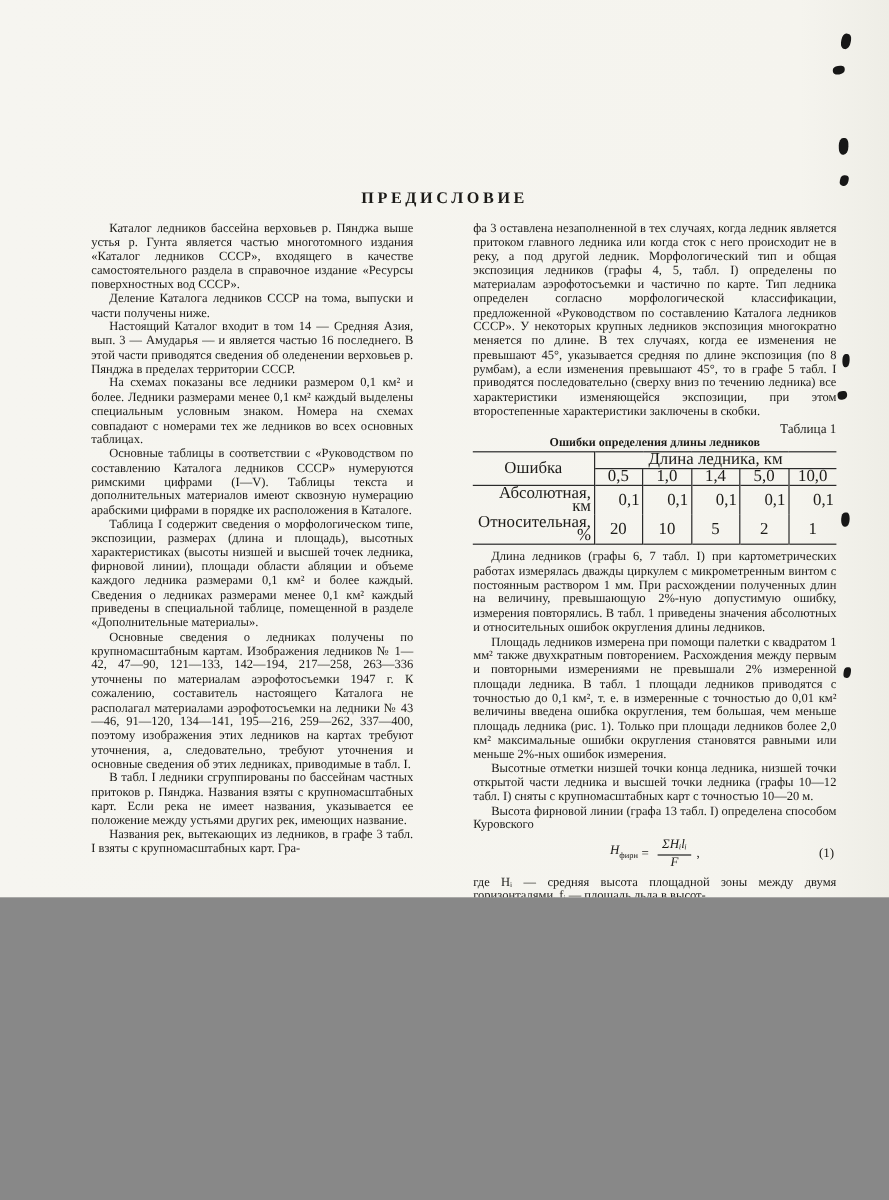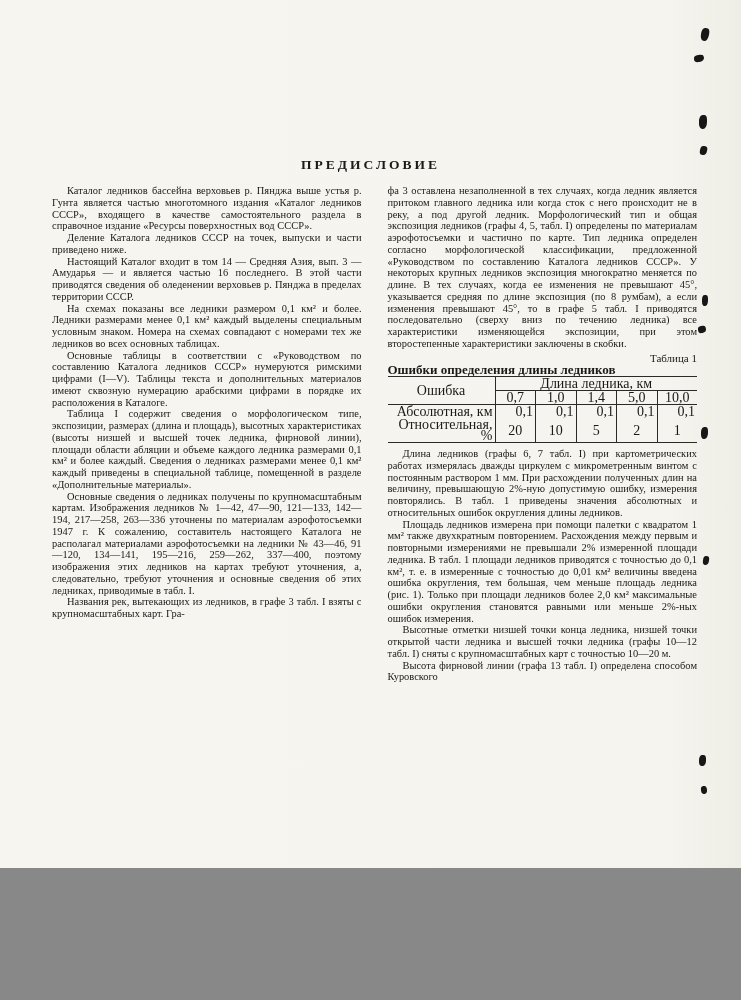--- a/index.html
+++ b/index.html
@@ -1,42 +1,42 @@
 <!DOCTYPE html>
 <html><head>
 <meta charset="utf-8">
 <style>
   html,body { margin:0; padding:0; background:#888; }
   .page {
     position:relative;
-    width:741px; height:868px;
+    width:741px; height:748px;
     margin:0 auto;
     background:linear-gradient(90deg,#f6f5f0 0%, #f5f4ee 90%, #eeede6 100%);
     color:#1b1a17;
     font-family:"Liberation Serif","DejaVu Serif",serif;
     overflow:hidden;
     box-sizing:border-box;
   }
   .title {
     position:absolute; top:157px; left:0; width:100%;
     text-align:center; font-weight:bold; font-size:13.5px;
     letter-spacing:3px;
   }
   .columns {
     position:absolute; top:185px; left:52px; right:44px;
     display:flex; gap:26px;
   }
-  .col { flex:1; font-size:10.45px; line-height:11.75px; text-align:justify; }
+  .col { flex:1; font-size:10.45px; line-height:11.75px; text-align:justify;margin-left:24px; }
   .col p { margin:0; text-indent:15px; }
   .col p.noindent { text-indent:0; }
 
   
   .tbl-block { margin:3px 0 5px; }
   .tbl-label { text-align:right; font-size:11px; margin:2px 2px 2px 0; text-indent:0 !important; }
-  .tbl-title { text-align:left; font-weight:bold; font-size:13px; margin:0 0 3px; text-indent:0 !important; }
+  .tbl-title { text-align:center; font-weight:bold; font-size:10px; margin:0 0 3px; text-indent:0 !important; }
   table.err {
     width:100%; border-collapse:collapse;
     border-top:1px solid #2a2a2a; border-bottom:1px solid #2a2a2a;
     font-size:14px; line-height:11px;
   }
   table.err td { padding:1px 2px; text-align:center; vertical-align:middle; }
   td.err-corner { text-align:left; border-right:1px solid #2a2a2a; padding-left:4px; }
   td.err-span { border-bottom:1px solid #2a2a2a; }
   tr.lenrow td + td { border-left:1px solid #2a2a2a; }
   tr.datarow td.val { border-left:1px solid #2a2a2a; }
@@ -83,26 +83,27 @@
 <body>
 
 <div class="page">
 
   <div class="title">ПРЕДИСЛОВИЕ</div>
 
   <div class="columns">
 
     <div class="col">
       <p>Каталог ледников бассейна верховьев р. Пянджа выше устья р. Гунта является частью многотомного издания «Каталог ледников СССР», входящего в качестве самостоятельного раздела в справочное издание «Ресурсы поверхностных вод СССР».</p>
-      <p>Деление Каталога ледников СССР на точек, выпуски и части приведено ниже.</p>
+      <p>Деление Каталога ледников СССР на тома, выпуски и части получены ниже.</p>
       <p>Настоящий Каталог входит в том 14 — Средняя Азия, вып. 3 — Амударья — и является частью 16 последнего. В этой части приводятся сведения об оледенении верховьев р. Пянджа в пределах территории СССР.</p>
       <p>На схемах показаны все ледники размером 0,1 км² и более. Ледники размерами менее 0,1 км² каждый выделены специальным условным знаком. Номера на схемах совпадают с номерами тех же ледников во всех основных таблицах.</p>
       <p>Основные таблицы в соответствии с «Руководством по составлению Каталога ледников СССР» нумеруются римскими цифрами (I—V). Таблицы текста и дополнительных материалов имеют сквозную нумерацию арабскими цифрами в порядке их расположения в Каталоге.</p>
       <p>Таблица I содержит сведения о морфологическом типе, экспозиции, размерах (длина и площадь), высотных характеристиках (высоты низшей и высшей точек ледника, фирновой линии), площади области абляции и объеме каждого ледника размерами 0,1 км² и более каждый. Сведения о ледниках размерами менее 0,1 км² каждый приведены в специальной таблице, помещенной в разделе «Дополнительные материалы».</p>
       <p>Основные сведения о ледниках получены по крупномасштабным картам. Изображения ледников № 1—42, 47—90, 121—133, 142—194, 217—258, 263—336 уточнены по материалам аэрофотосъемки 1947 г. К сожалению, составитель настоящего Каталога не располагал материалами аэрофотосъемки на ледники № 43—46, 91—120, 134—141, 195—216, 259—262, 337—400, поэтому изображения этих ледников на картах требуют уточнения, а, следовательно, требуют уточнения и основные сведения об этих ледниках, приводимые в табл. I.</p>
+      <p>В табл. I ледники сгруппированы по бассейнам частных притоков р. Пянджа. Названия взяты с крупномасштабных карт. Если река не имеет названия, указывается ее положение между устьями других рек, имеющих название.</p>
       <p>Названия рек, вытекающих из ледников, в графе 3 табл. I взяты с крупномасштабных карт. Гра-</p>
     </div>
 
     <div class="col">
       <p class="noindent">фа 3 оставлена незаполненной в тех случаях, когда ледник является притоком главного ледника или когда сток с него происходит не в реку, а под другой ледник. Морфологический тип и общая экспозиция ледников (графы 4, 5, табл. I) определены по материалам аэрофотосъемки и частично по карте. Тип ледника определен согласно морфологической классификации, предложенной «Руководством по составлению Каталога ледников СССР». У некоторых крупных ледников экспозиция многократно меняется по длине. В тех случаях, когда ее изменения не превышают 45°, указывается средняя по длине экспозиция (по 8 румбам), а если изменения превышают 45°, то в графе 5 табл. I приводятся последовательно (сверху вниз по течению ледника) все характеристики изменяющейся экспозиции, при этом второстепенные характеристики заключены в скобки.</p>
 
       <div class="tbl-block">
         <p class="tbl-label noindent">Таблица 1</p>
         <p class="tbl-title noindent">Ошибки определения длины ледников</p>
 
@@ -114,21 +115,21 @@
               <col style="width:12.4%">
               <col style="width:12.4%">
               <col style="width:12.4%">
           </colgroup>
           <tbody>
               <tr>
             <td class="err-corner" rowspan="2">Ошибка</td>
             <td class="err-span" colspan="5">Длина ледника, км</td>
           </tr>
           <tr class="lenrow">
-            <td>0,7</td>
+            <td>0,5</td>
             <td>1,0</td>
             <td>1,4</td>
             <td>5,0</td>
             <td>10,0</td>
           </tr>
           <tr class="datarow datafirst">
             <td class="rowlabel">Абсолютная, км</td>
             <td class="val">0,1</td>
             <td class="val">0,1</td>
             <td class="val">0,1</td>
@@ -145,21 +146,34 @@
           </tr>
         </tbody>
           </table>
       </div>
 
       <p>Длина ледников (графы 6, 7 табл. I) при картометрических работах измерялась дважды циркулем с микрометренным винтом с постоянным раствором 1 мм. При расхождении полученных длин на величину, превышающую 2%-ную допустимую ошибку, измерения повторялись. В табл. 1 приведены значения абсолютных и относительных ошибок округления длины ледников.</p>
       <p>Площадь ледников измерена при помощи палетки с квадратом 1 мм² также двухкратным повторением. Расхождения между первым и повторными измерениями не превышали 2% измеренной площади ледника. В табл. 1 площади ледников приводятся с точностью до 0,1 км², т. е. в измеренные с точностью до 0,01 км² величины введена ошибка округления, тем большая, чем меньше площадь ледника (рис. 1). Только при площади ледников более 2,0 км² максимальные ошибки округления становятся равными или меньше 2%-ных ошибок измерения.</p>
       <p>Высотные отметки низшей точки конца ледника, низшей точки открытой части ледника и высшей точки ледника (графы 10—12 табл. I) сняты с крупномасштабных карт с точностью 10—20 м.</p>
       <p>Высота фирновой линии (графа 13 табл. I) определена способом Куровского</p>
 
+      <div class="formula">
+        <span>
+          <span class="var">Н</span><sub>фирн</sub>
+        </span>
+        <span style="margin:0 3px;">=</span>
+        <span class="frac">
+          <span class="num">ΣНᵢlᵢ</span>
+          <span class="den">F</span>
+        </span>
+        <span>,</span>
+        <span class="eq-number">(1)</span>
+      </div>
 
+      <p class="noindent">где Нᵢ — средняя высота площадной зоны между двумя горизонталями, fᵢ — площадь льда в высот-</p>
     </div>
 
   </div>
 
   <div class="footer-left">2*</div>
   <div class="page-number">5</div>
 
   <div class="artifact a1"></div>
   <div class="artifact a2"></div>
   <div class="artifact a3"></div>

